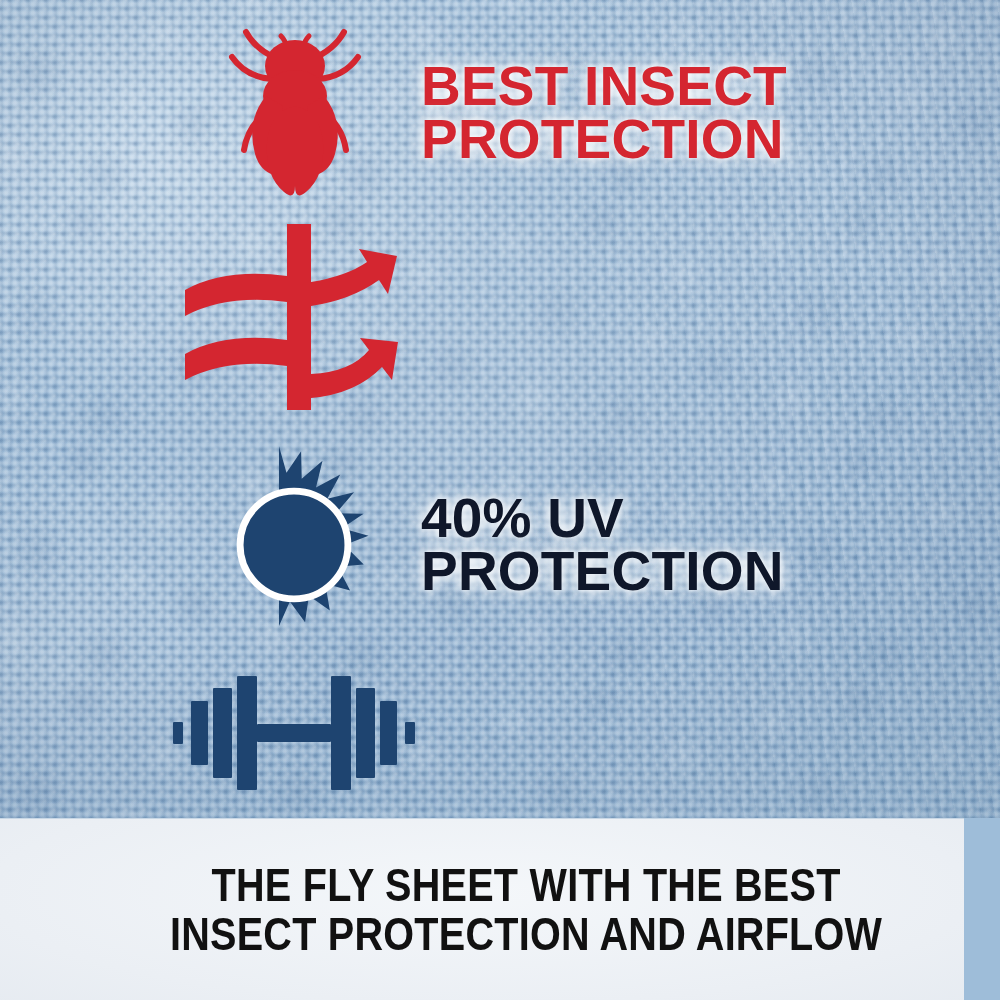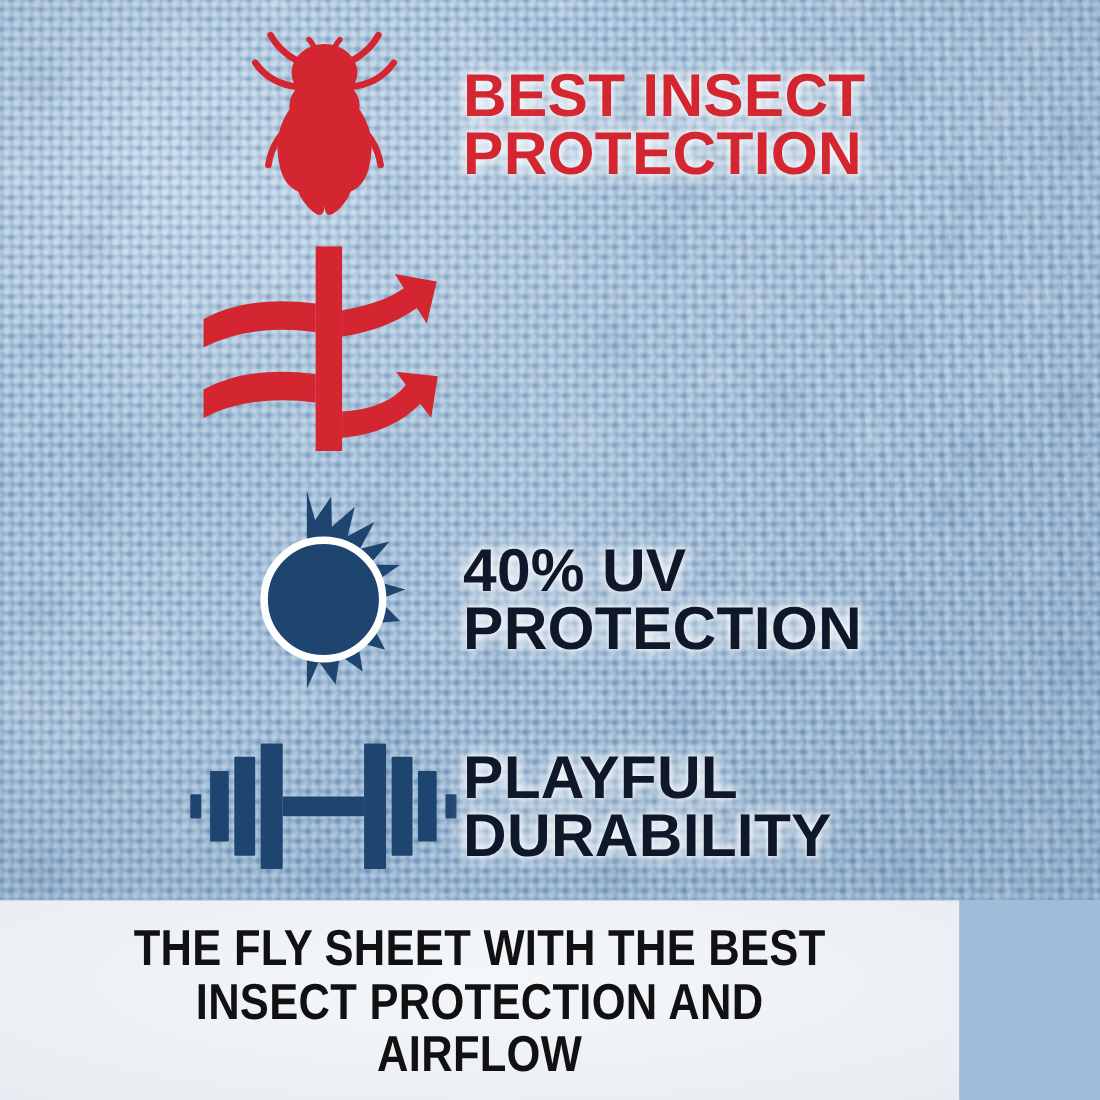--- a/index.html
+++ b/index.html
@@ -168,27 +168,27 @@
        0 0 22px rgba(255,255,255,0.55);
   }
 
   .icon-svg { display: block; overflow: visible; }
 
   
   .caption {
     position: absolute;
     left: 0;
     top: 818px;
-    width: 872px;
+    width: 964px;
     height: 182px;
     background:
       radial-gradient(ellipse 700px 160px at 50% 40%, #F4F7FA 0%, #EBEFF4 70%, #E6EBF1 100%);
     display: flex;
     align-items: center;
-    justify-content: flex-start;
+    justify-content: flex-end;
     border-top: 1px solid #C9D8E6;
   }
   .caption-text {
     color: #111111;
     font-size: 46px;
     font-weight: 700;
     line-height: 1.06;
     text-align: center;
     text-transform: uppercase;
     letter-spacing: 0.3px;
@@ -309,22 +309,20 @@
 
             <rect x="86" y="56" width="74" height="18" rx="1"></rect>
 
             <rect x="160" y="8" width="20" height="114" rx="1"></rect>
             <rect x="185" y="20" width="19" height="90" rx="1"></rect>
             <rect x="209" y="33" width="17" height="64" rx="1"></rect>
             <rect x="234" y="54" width="10" height="22" rx="1"></rect>
           </g>
         </svg>
       </div>
-      <div class="row-text">PLAYFUL
-DURABILITY</div>
     </div>
 
   </div>
 
   <div class="caption">
     <div class="caption-text">THE FLY SHEET WITH THE BEST
 INSECT PROTECTION AND AIRFLOW</div>
   </div>
 
 </div>

